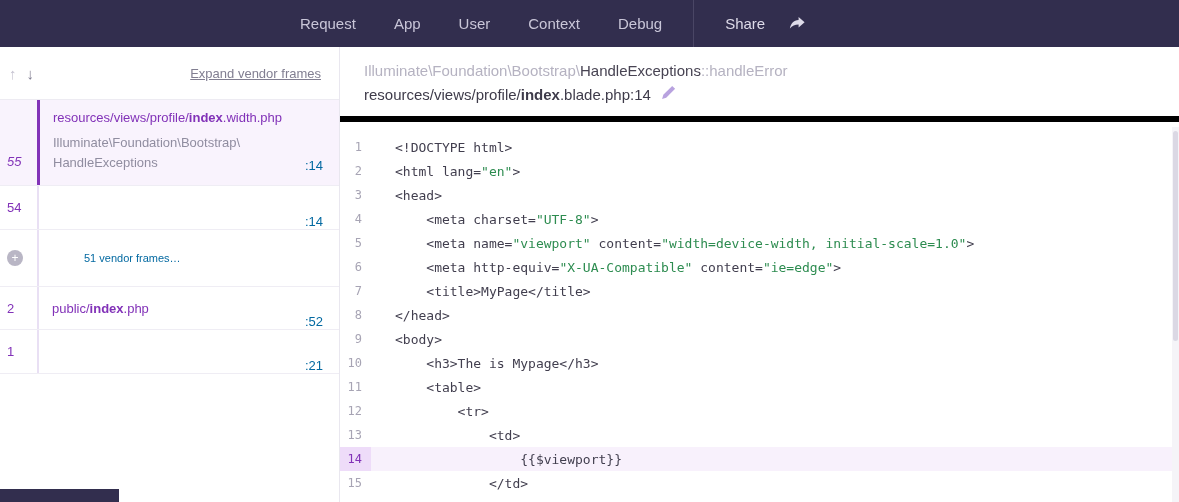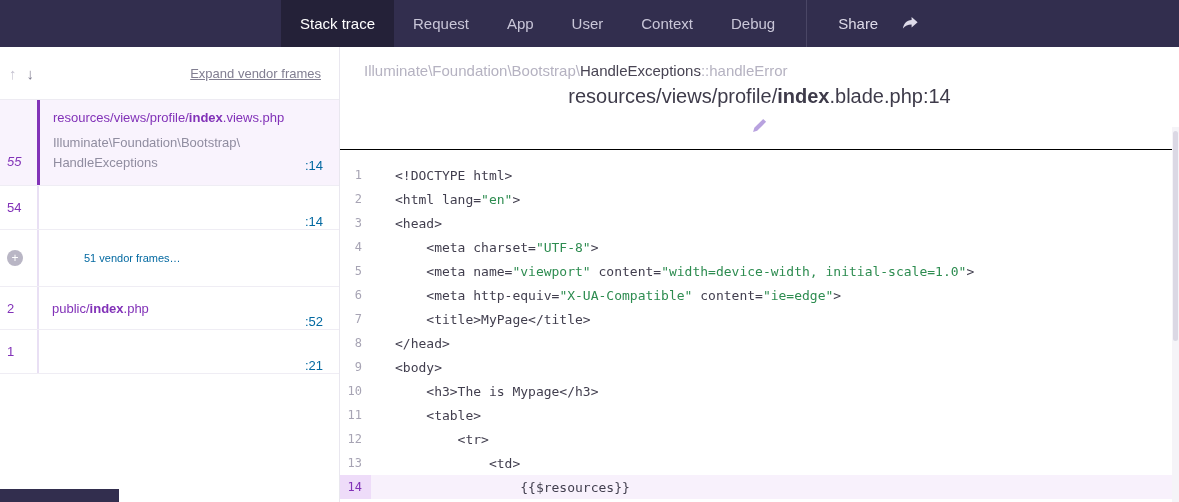--- a/index.html
+++ b/index.html
@@ -51,24 +51,24 @@
   .frame.row-sm.right .fbody{justify-content:flex-end;}
   .frame.row-sm.split .fbody{justify-content:space-between;}
   .f54{height:44px;}
   .fvendor{height:57px;}
   .f2{height:43px;}
   .f1{height:44px;}
   .vendor-label{color:#0369a1;font-size:11px;margin-left:32px;}
   .plus-circle{width:16px;height:16px;border-radius:50%;background:#b9b6c5;color:#fff;font-size:12px;line-height:16px;text-align:center;display:inline-block;}
 
   
-  .main-header{padding:15px 24px 13px;border-bottom:1px solid #000000;flex:none;}
+  .main-header{padding:15px 24px 13px;border-bottom:6px solid #000000;flex:none;}
   .mh1{font-size:15px;color:#b5b2c1;margin-bottom:6px;white-space:nowrap;}
   .mh1 .dark{color:#484453;}
-  .mh2{font-size:20px;color:#3e3b4a;display:flex;align-items:center;gap:10px;white-space:nowrap;flex-direction:column;}
+  .mh2{font-size:15px;color:#3e3b4a;display:flex;align-items:center;gap:10px;white-space:nowrap;}
   .mh2 b{font-weight:700;}
   .pencil-btn{background:none;border:none;cursor:pointer;display:flex;align-items:center;padding:0;}
 
   
   .code{flex:1;padding-top:13px;font-family:"DejaVu Sans Mono","Liberation Mono",monospace;font-size:13px;overflow:hidden;}
   .code-row{display:flex;height:24px;align-items:center;}
   .ln{width:31px;flex:none;text-align:right;padding-right:9px;color:#a7a4b4;font-size:12px;height:100%;display:flex;align-items:center;justify-content:flex-end;}
   .lc{padding-left:24px;white-space:pre;color:#413e4e;}
   .tok-s{color:var(--green);}
   .code-row.hl{background:var(--hl-bg);}
@@ -79,21 +79,20 @@
   .vscroll .thumb{position:absolute;top:4px;right:1px;width:5px;height:210px;background:#dbd8e4;border-radius:3px;}
 
   .bottom-strip{position:absolute;left:0;bottom:0;width:119px;height:13px;background:var(--nav-bg);z-index:5;}
 </style>
 </head>
 <body>
 
 <div class="app">
 
   <header class="topnav">
-    <button class="tab active">Stack trace</button>
     <button class="tab">Request</button>
     <button class="tab">App</button>
     <button class="tab">User</button>
     <button class="tab">Context</button>
     <button class="tab">Debug</button>
     <span class="nav-divider"></span>
     <button class="tab share">
       <span>Share</span>
       <span class="share-icon">
         <svg width="16" height="13" viewBox="0 0 16 13" fill="#dedbe9">
@@ -108,21 +107,21 @@
     <aside class="sidebar">
       <div class="sidebar-header">
         <button class="arrow up">↑</button>
         <button class="arrow down">↓</button>
         <a class="expand-link">Expand vendor frames</a>
       </div>
 
       <div class="frame selected">
         <div class="fnum">55</div>
         <div class="fbody">
-          <div class="fpath"><span>resources/views/profile/</span><b>index</b><span>.views.php</span></div>
+          <div class="fpath"><span>resources/views/profile/</span><b>index</b><span>.width.php</span></div>
           <div class="fsub-row">
             <div class="fsub">
               <span class="block">Illuminate\Foundation\Bootstrap\</span>
               <span class="block">HandleExceptions</span>
             </div>
             <span class="fline">:14</span>
           </div>
         </div>
       </div>
 
@@ -220,21 +219,21 @@
           <div class="code-row">
             <span class="ln">12</span>
             <span class="lc"><span>        &lt;tr&gt;</span></span>
           </div>
           <div class="code-row">
             <span class="ln">13</span>
             <span class="lc"><span>            &lt;td&gt;</span></span>
           </div>
           <div class="code-row hl">
             <span class="ln">14</span>
-            <span class="lc"><span>                {{$resources}}</span></span>
+            <span class="lc"><span>                {{$viewport}}</span></span>
           </div>
           <div class="code-row">
             <span class="ln">15</span>
             <span class="lc"><span>            &lt;/td&gt;</span></span>
           </div>
         </div>
       <div class="vscroll">
         <div class="thumb"></div>
       </div>
     </main>

